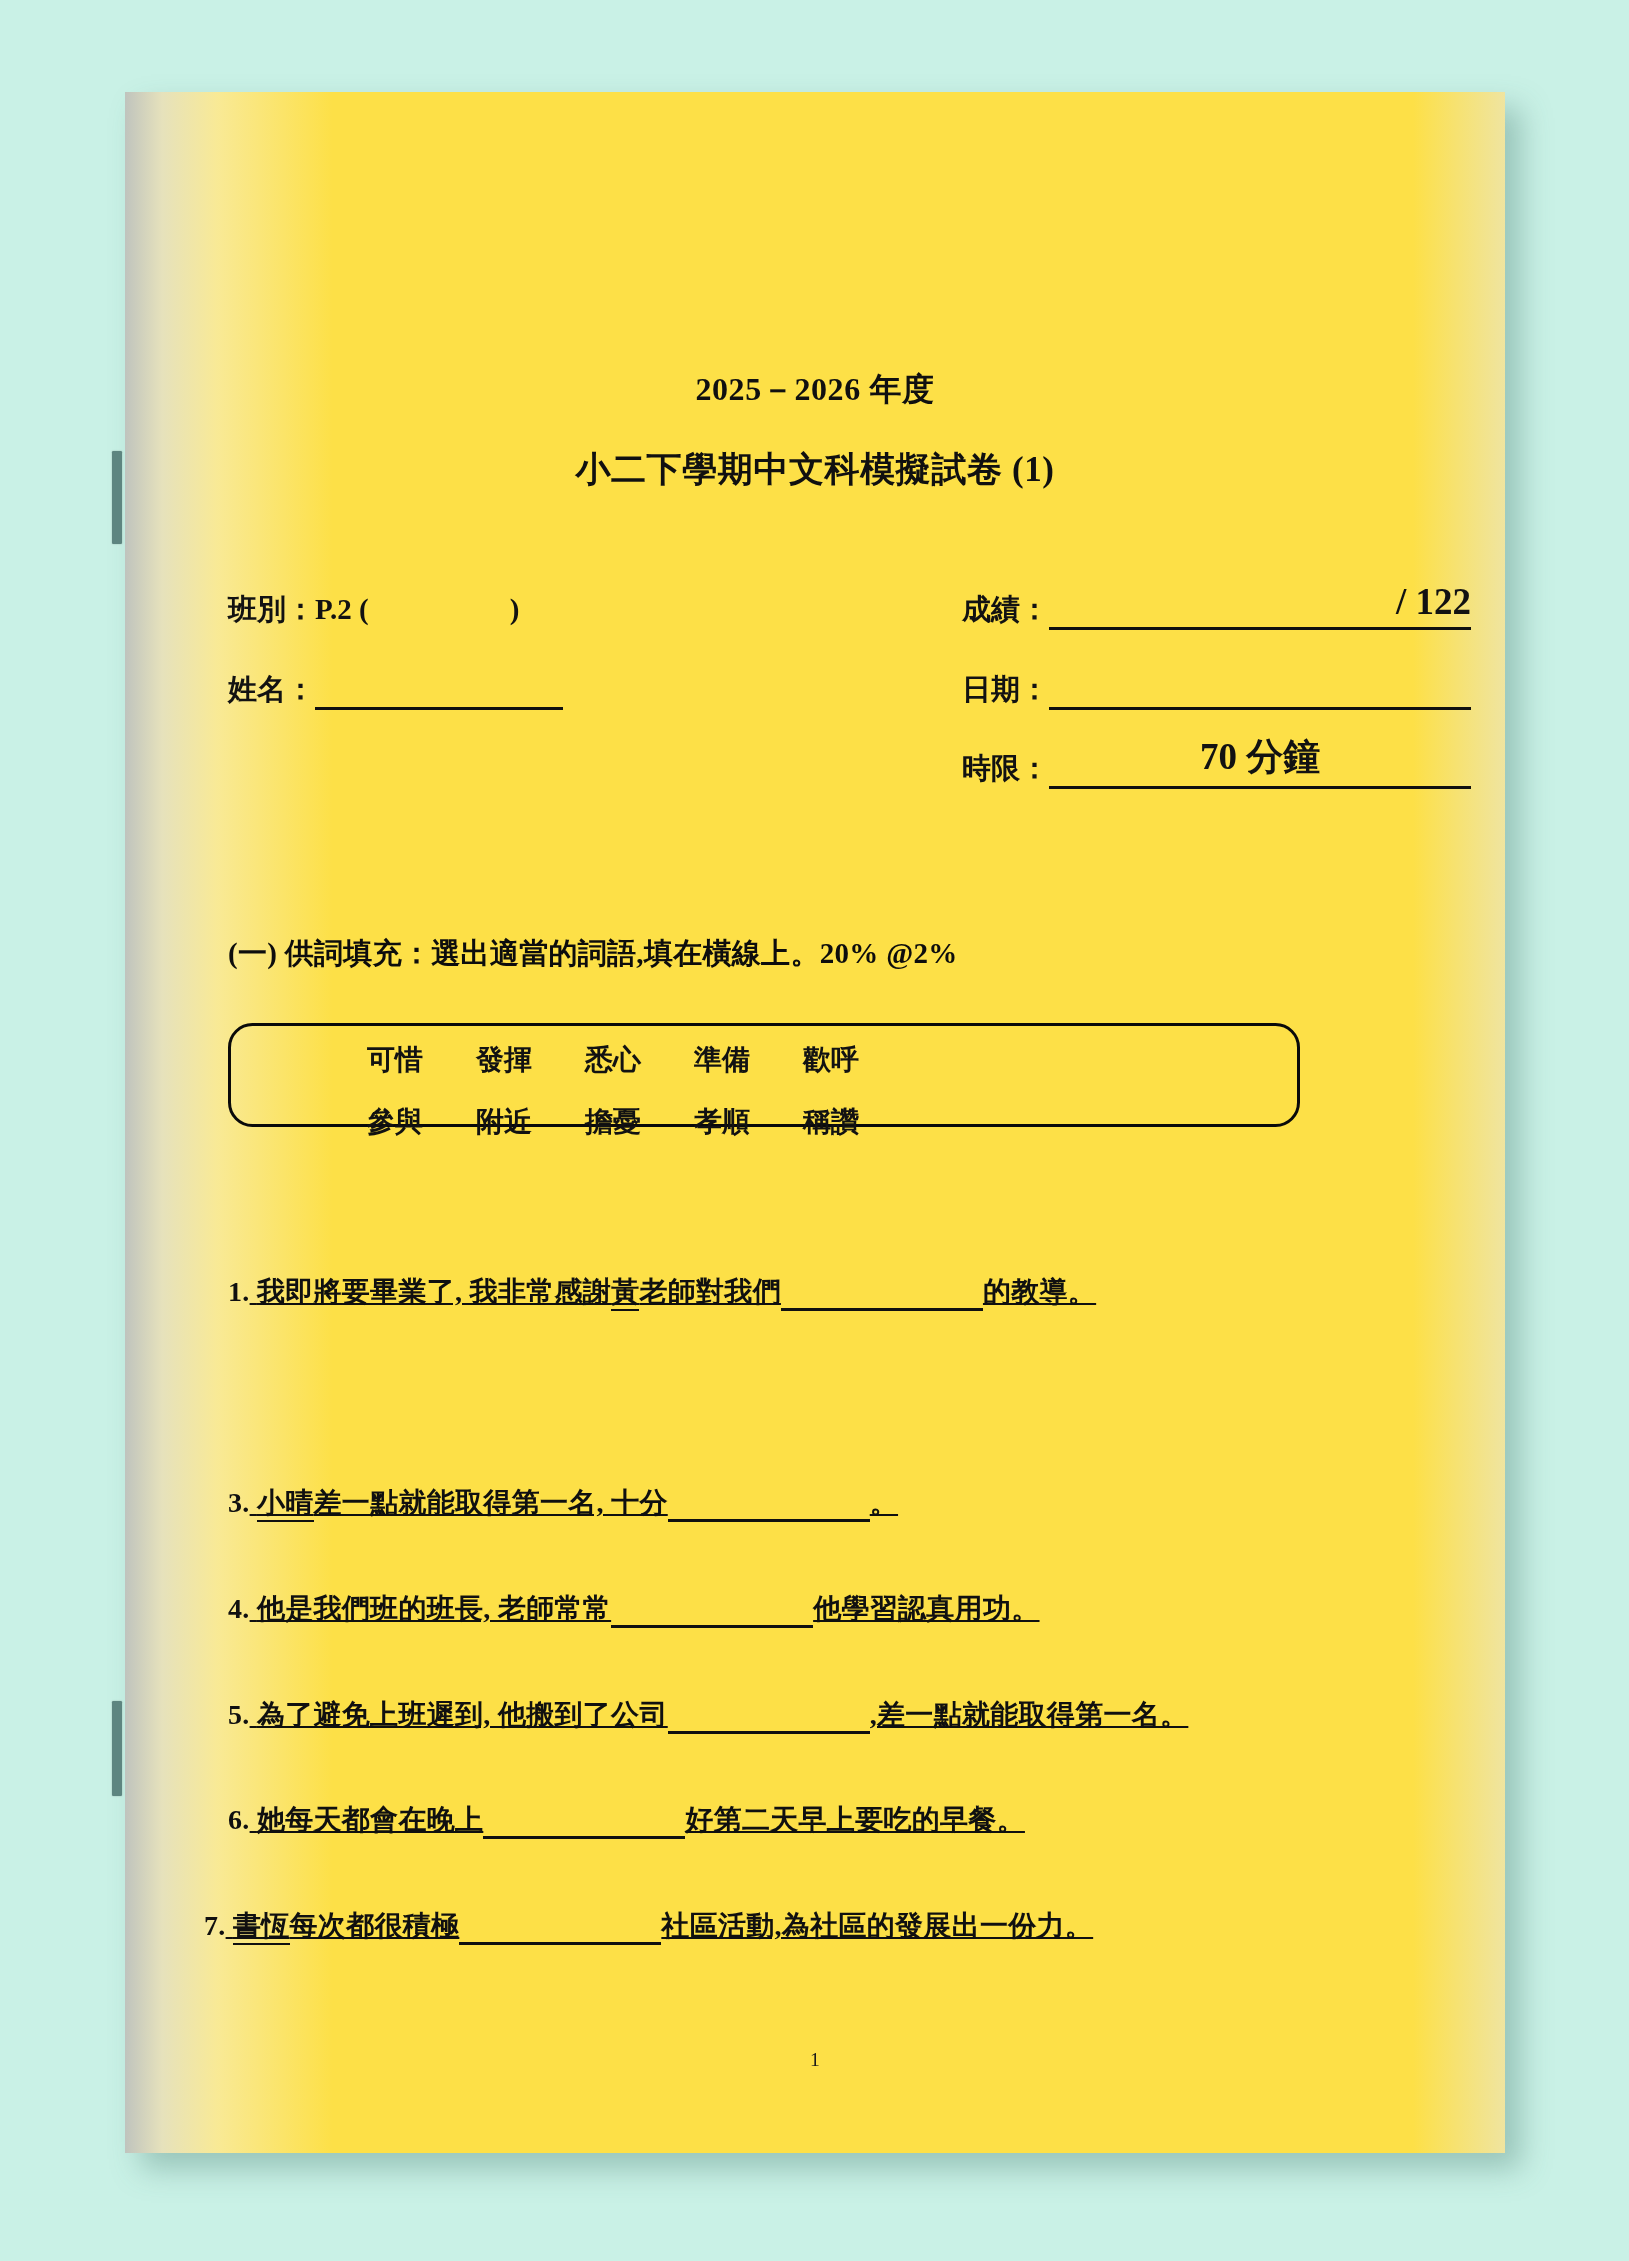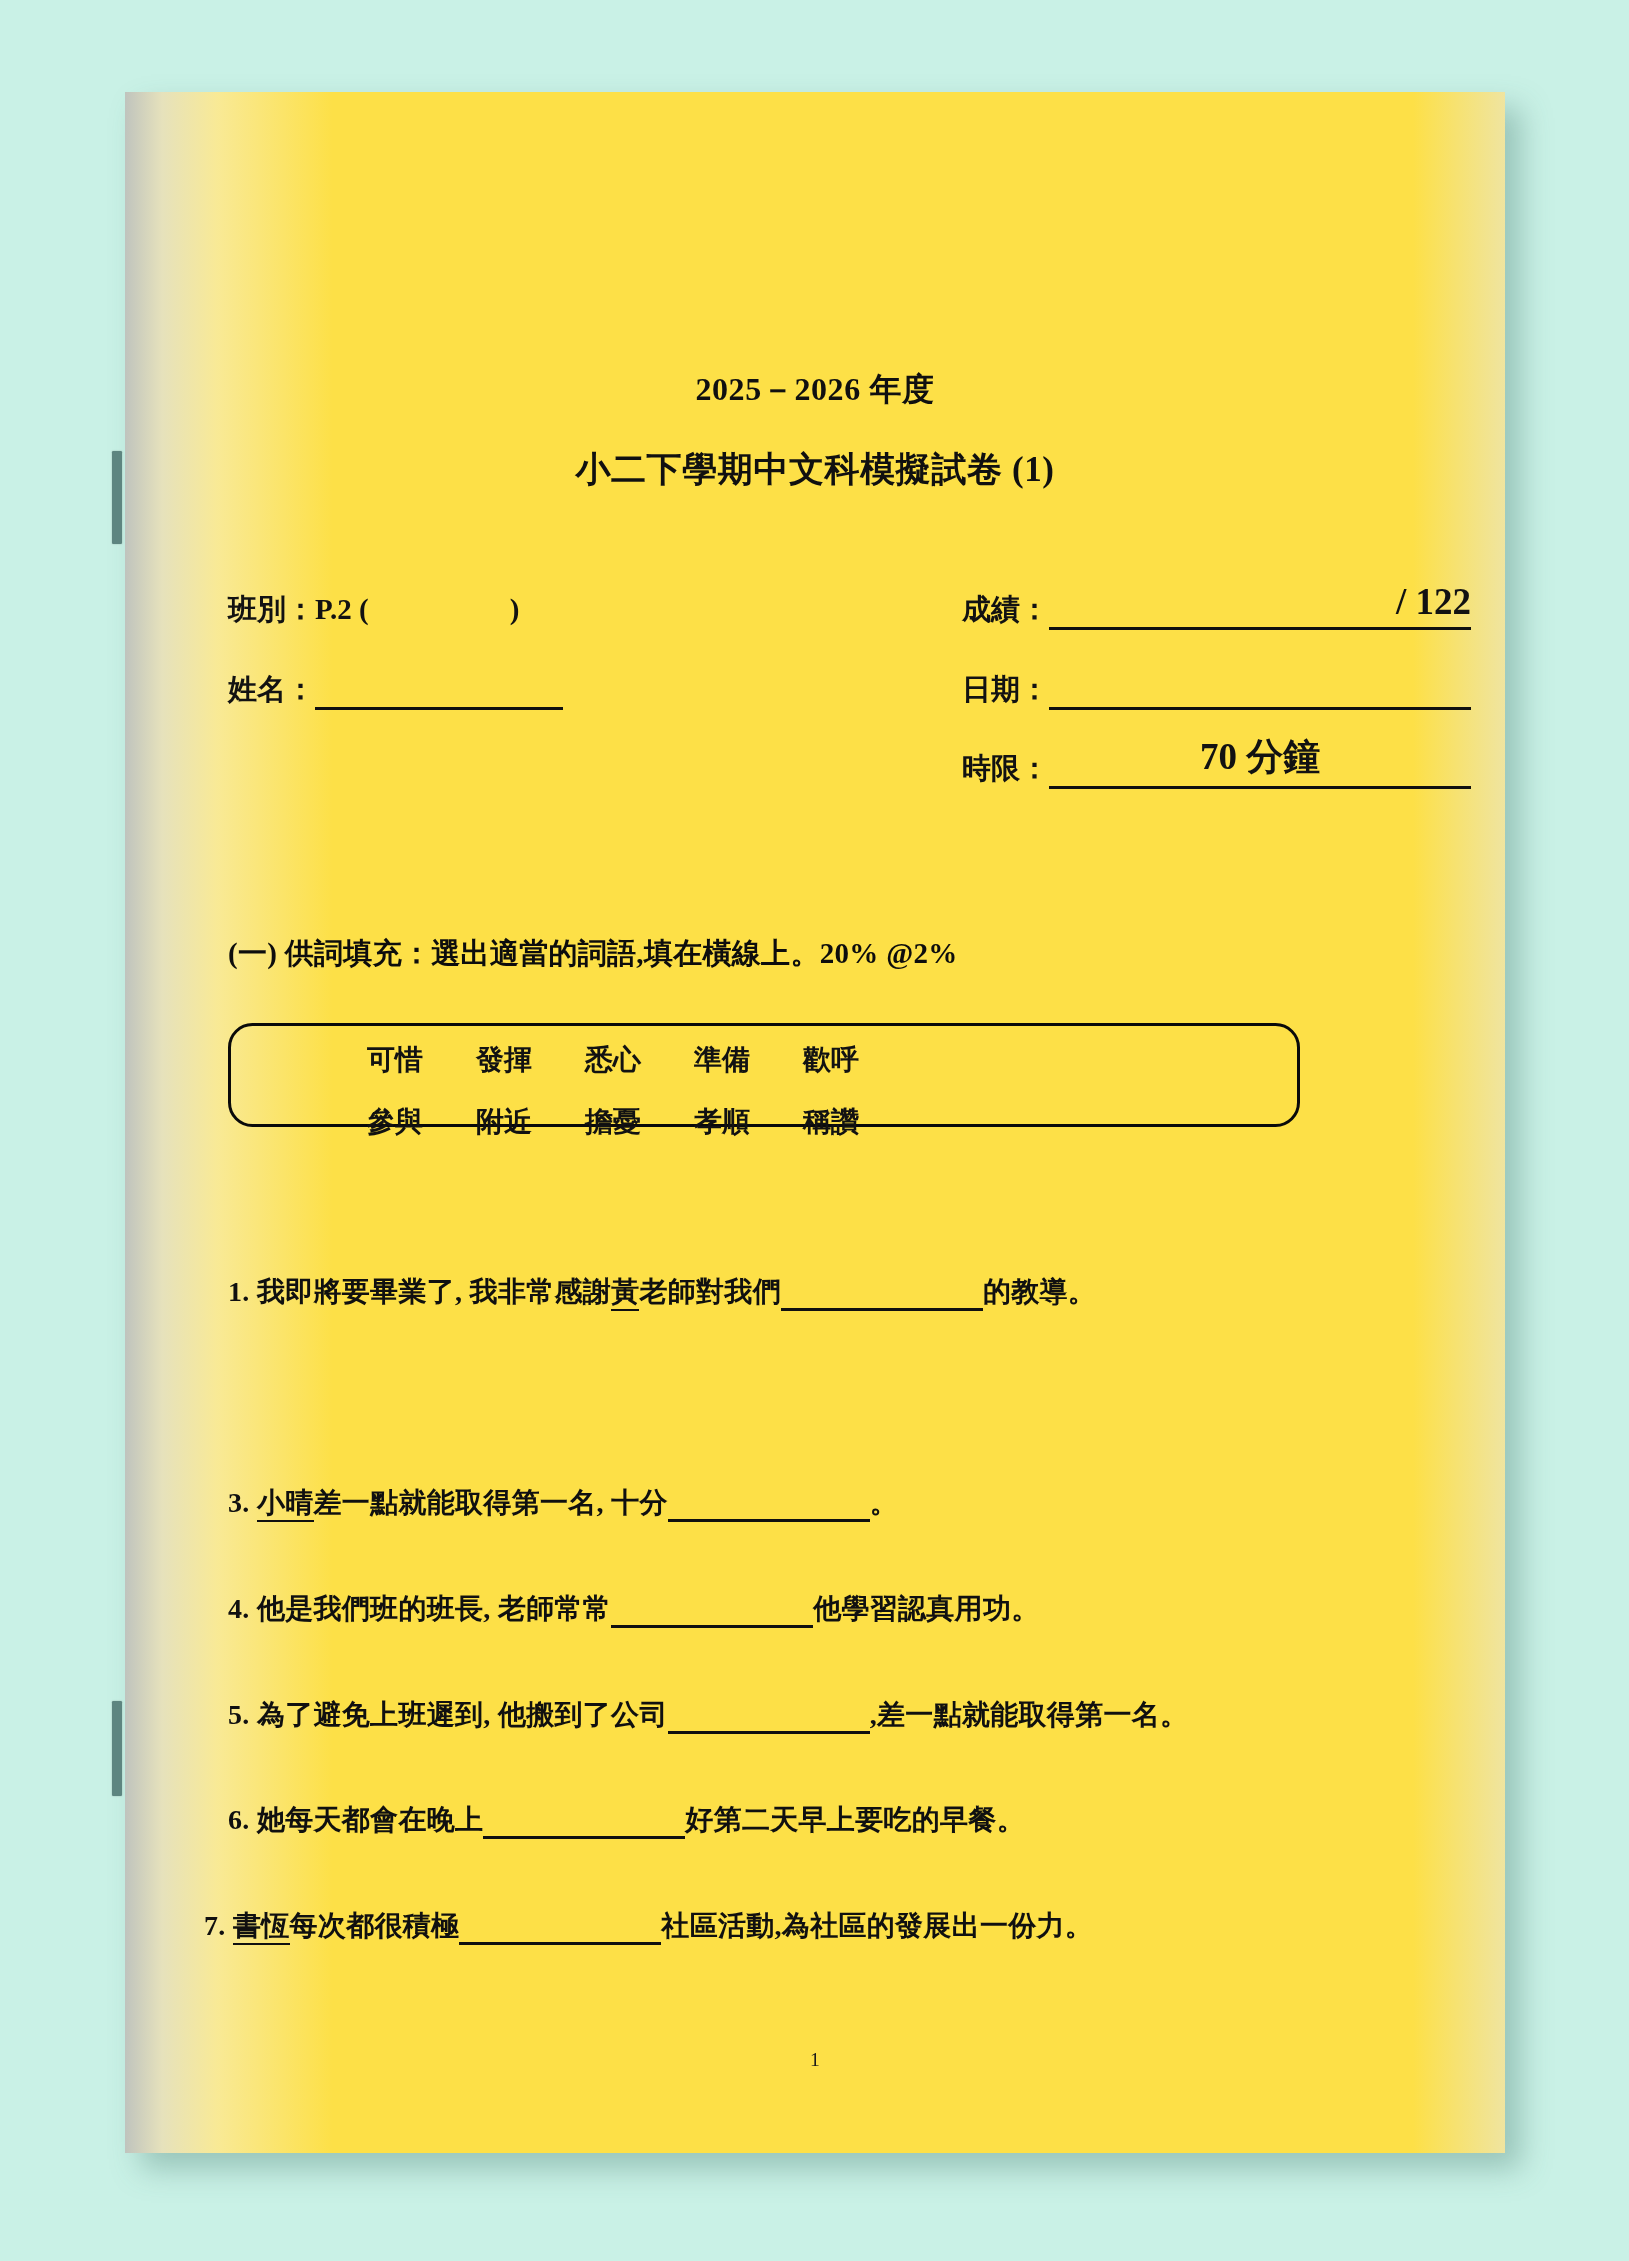--- a/index.html
+++ b/index.html
@@ -169,20 +169,21 @@
 
   
   .question {
     position: absolute;
     left: 0px;
     font-size: 28px;
     font-weight: bold;
     color: #101010;
     white-space: nowrap;
     letter-spacing: 0.3px;
+    text-decoration: underline;
   }
   .q1 { top: 1181px; }
   .q2 { top: 1286px; }
   .q3 { top: 1392px; }
   .q4 { top: 1498px; }
   .q5 { top: 1604px; }
   .q6 { top: 1709px; }
   .q7 { top: 1815px; }
 
   .q-num { display: inline-block; }

